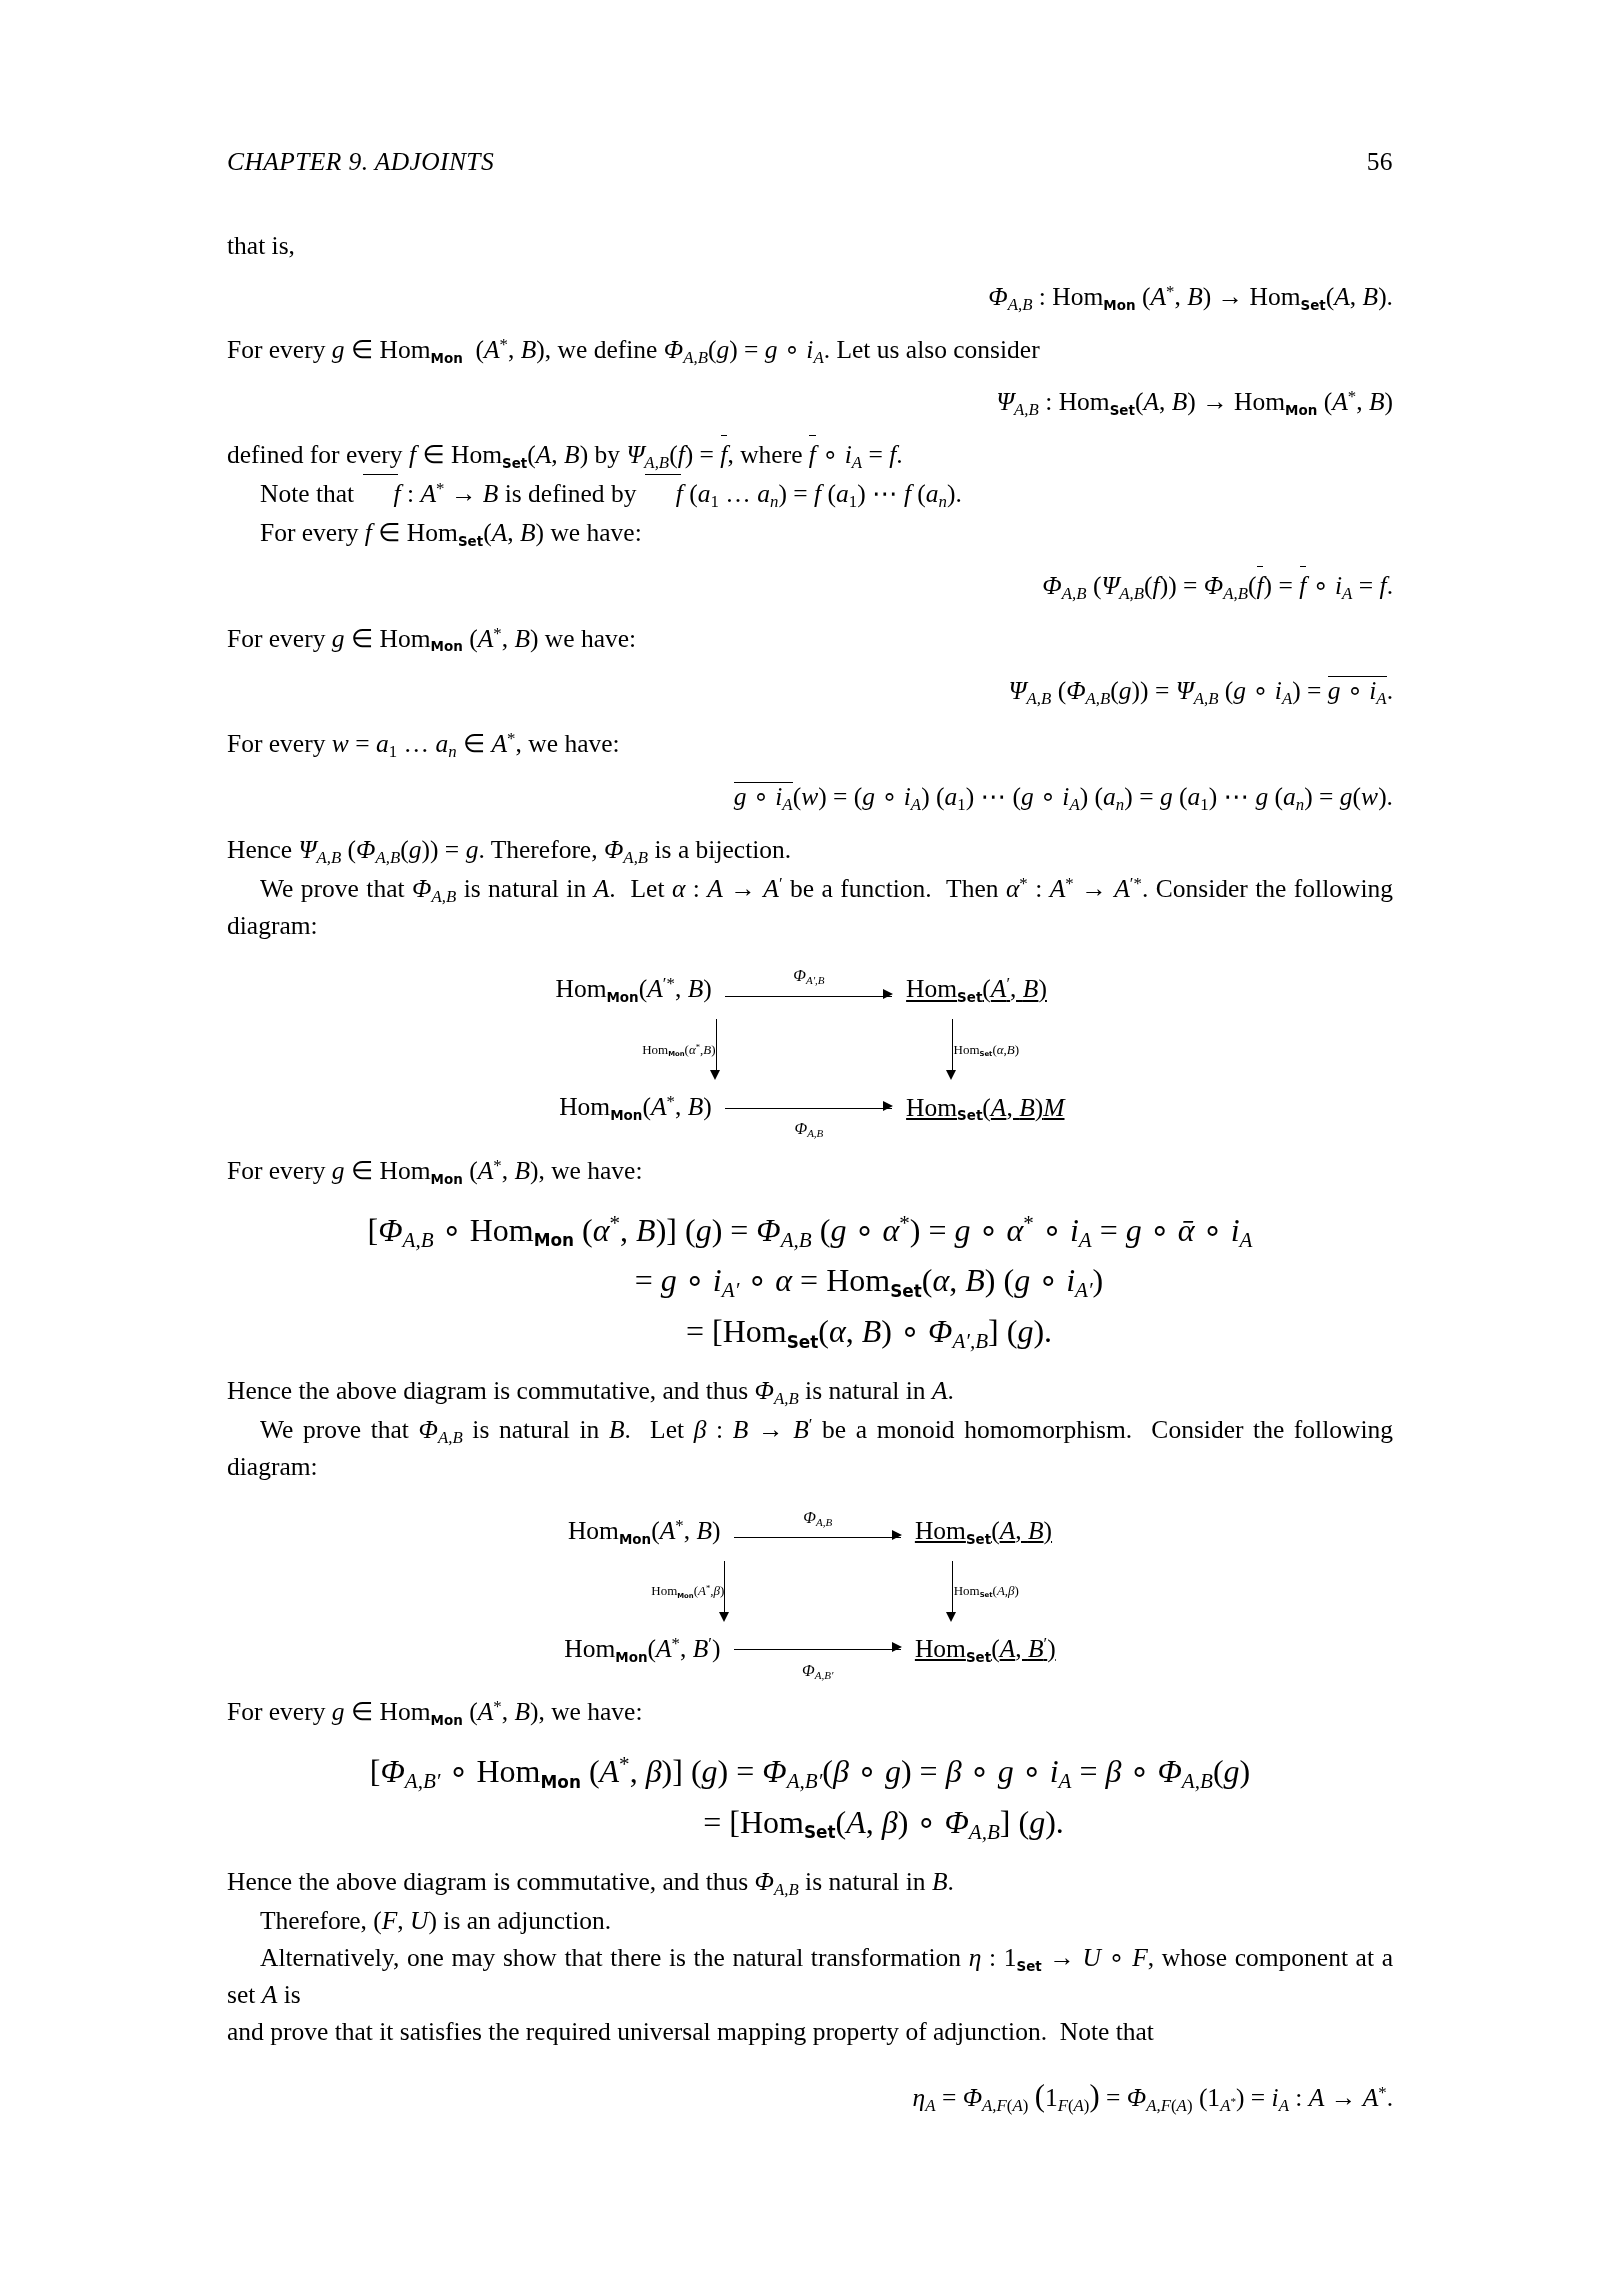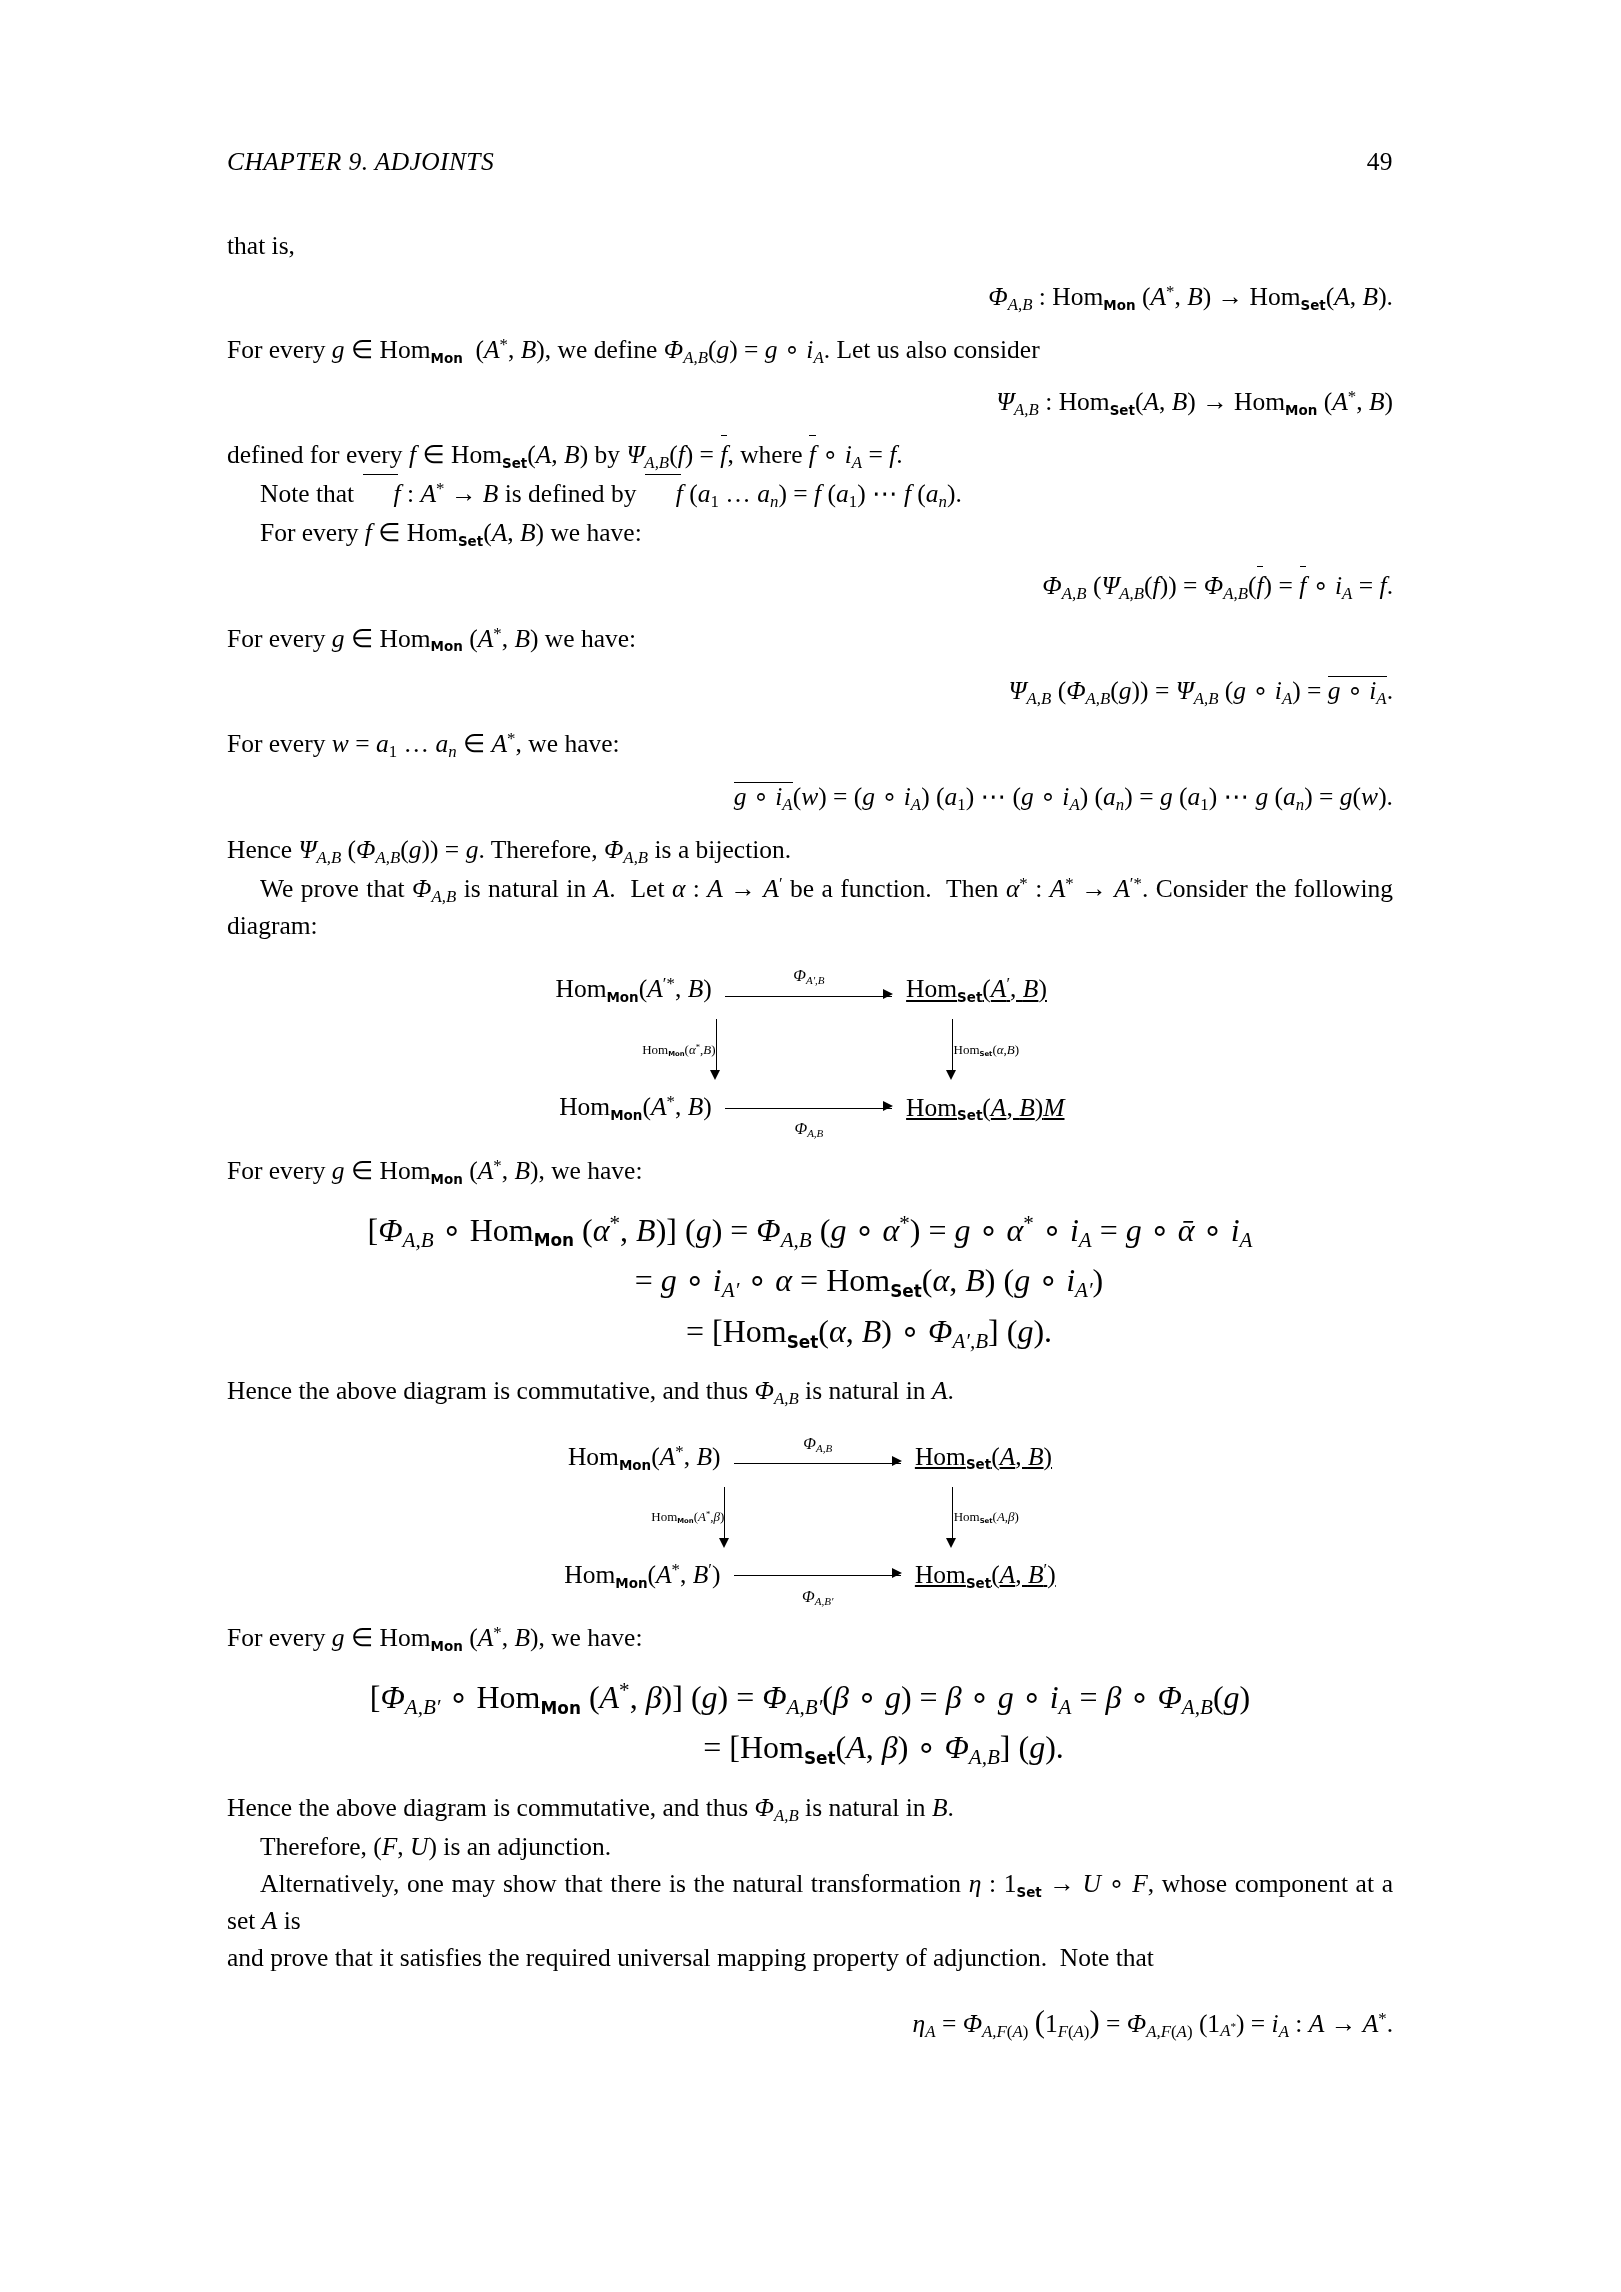--- a/index.html
+++ b/index.html
@@ -196,21 +196,21 @@
   }
 </style>
 </head>
 <body>
 
 <div class="page">
   <div class="content">
 
     <div class="runhead">
       <span class="chap">CHAPTER 9.   ADJOINTS</span>
-      <span class="pageno">49</span>
+      <span class="pageno">56</span>
     </div>
 
     <p class="para">that is,</p>
 
     <div class="eq">
       <i>Φ</i><sub class="ss"><i>A,B</i></sub> : Hom<sub class="ss"><span class="bfsf">Mon</span></sub> (<i>A</i><sup class="ss">*</sup>, <i>B</i>) → Hom<sub class="ss"><span class="bfsf">Set</span></sub>(<i>A</i>, <i>B</i>).
     </div>
 
     <p class="para">
       For every <i>g</i> ∈ Hom<sub class="ss"><span class="bfsf">Mon</span></sub>&nbsp; (<i>A</i><sup class="ss">*</sup>, <i>B</i>), we define <i>Φ</i><sub class="ss"><i>A,B</i></sub>(<i>g</i>) = <i>g</i> ∘ <i>i</i><sub class="ss"><i>A</i></sub>. Let us also consider
@@ -321,20 +321,23 @@
       </div>
       <div class="eqline" style="padding-left:118px;">
         = [Hom<sub class="ss"><span class="bfsf">Set</span></sub>(<i>α</i>, <i>B</i>) ∘ <i>Φ</i><sub class="ss"><i>A′,B</i></sub>] (<i>g</i>).
       </div>
     </div>
 
     <p class="para">
       Hence the above diagram is commutative, and thus <i>Φ</i><sub class="ss"><i>A,B</i></sub> is natural in <i>A</i>.
     </p>
 
+    <p class="para indent">
+      We prove that <i>Φ</i><sub class="ss"><i>A,B</i></sub> is natural in <i>B</i>.&nbsp; Let <i>β</i> : <i>B</i> → <i>B</i><sup class="ss">′</sup> be a monoid homomorphism.&nbsp; Consider the following diagram:
+    </p>
 
     <div class="diagram">
       <div class="dgrid">
         <div class="dcell left">
           Hom<sub class="ss"><span class="bfsf">Mon</span></sub>(<i>A</i><sup class="ss">*</sup>, <i>B</i>)
         </div>
         <div class="harrow">
           <span class="lbl"><i>Φ</i><sub class="ss"><i>A,B</i></sub></span>
           <span class="line"></span>
             <span class="head"></span>

